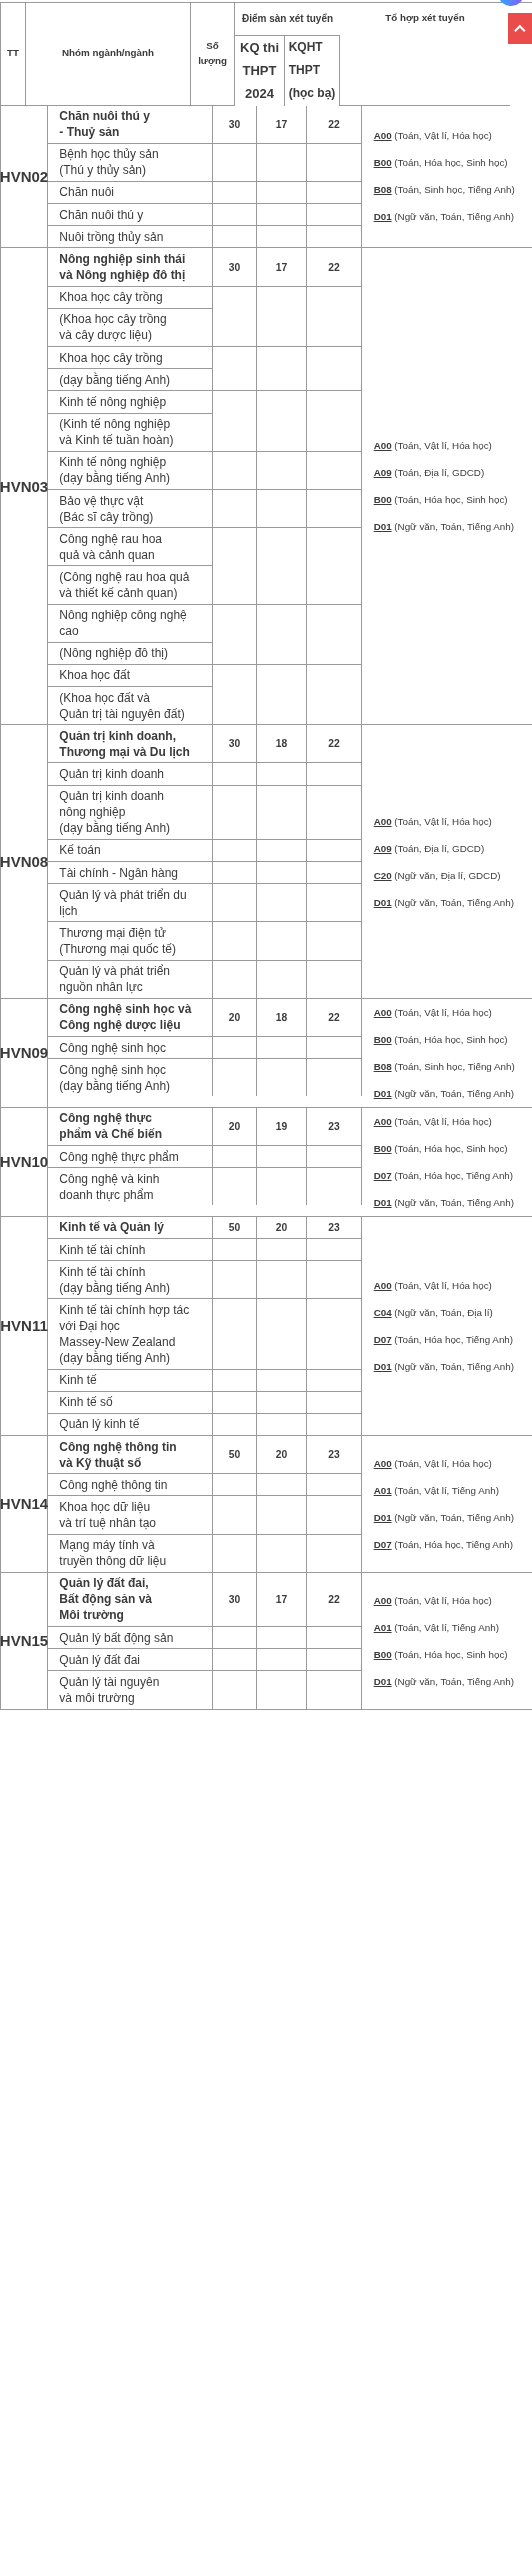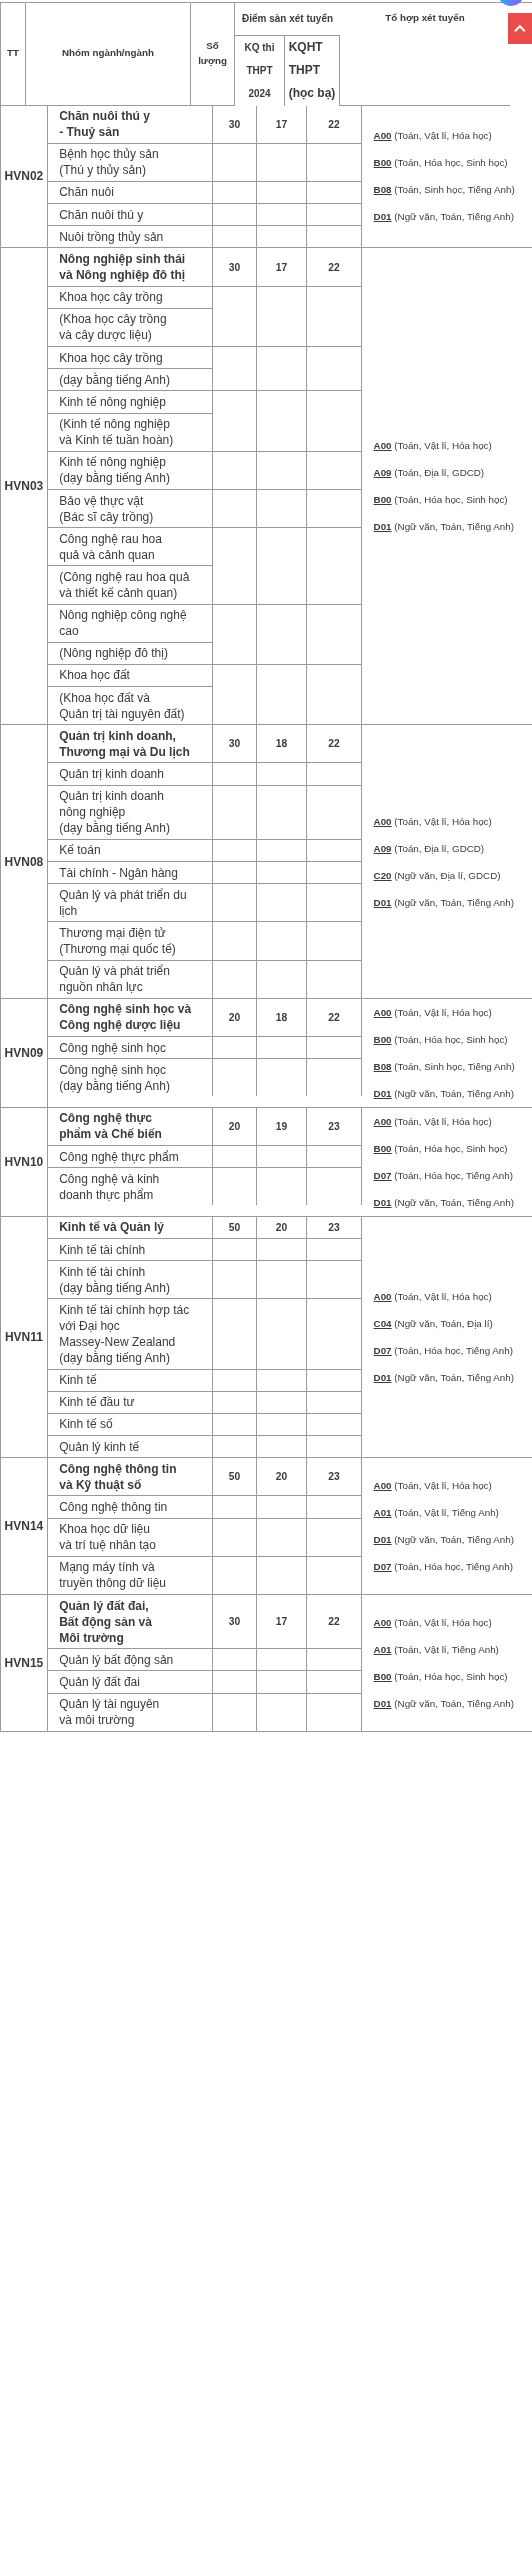--- a/index.html
+++ b/index.html
@@ -14,27 +14,27 @@
   .hdr{display:flex;height:103px;}
   .hcell{border-right:0.5px solid var(--border);border-bottom:0.5px solid var(--border);
          display:flex;align-items:center;justify-content:center;text-align:center;
          font-weight:700;font-size:9.8px;white-space:pre-line;line-height:12.4px;}
   .h-tt{width:25px;}
   .h-name{width:165px;}
   .h-sl{width:44px;line-height:14.4px;}
   .h-score{width:105px;display:flex;flex-direction:column;}
   .h-score-top{height:33px;border-bottom:0.5px solid var(--border);display:flex;align-items:center;justify-content:center;font-weight:700;font-size:10px;}
   .h-score-bottom{flex:1;display:flex;}
-  .h-kq{width:50px;border-right:0.5px solid var(--border);display:flex;align-items:center;justify-content:center;font-weight:700;font-size:10px;white-space:pre-line;line-height:23px;text-align:center;}
+  .h-kq{width:50px;border-right:0.5px solid var(--border);display:flex;align-items:center;justify-content:center;font-weight:700;font-size:13px;white-space:pre-line;line-height:23px;text-align:center;}
   .h-kqht{width:55px;border-right:0.5px solid var(--border);display:flex;align-items:center;justify-content:center;font-weight:700;font-size:12px;white-space:pre-line;line-height:23px;text-align:left;}
   .h-combo{width:170px;border-right:none;border-bottom:0.5px solid var(--border);display:flex;align-items:flex-start;justify-content:center;padding-top:9px;font-weight:700;font-size:9.8px;}
   
   .block{display:flex;border-bottom:0.5px solid var(--border);}
   .col-tt{width:47px;border-right:0.5px solid var(--border);display:flex;align-items:center;justify-content:center;
-          font-weight:600;font-size:12px;}
+          font-weight:600;font-size:15px;}
   .col-mid{width:315px;display:flex;flex-direction:column;}
   .col-combo{width:170px;display:flex;flex-direction:column;justify-content:center;padding-left:11.3px;}
   .mrow{display:flex;}
   .ncell{width:165px;border-right:0.5px solid var(--border);border-bottom:0.5px solid var(--border);
          padding:2.6px 5.2px 2.6px 11.3px;font-size:12px;line-height:16px;white-space:pre-line;}
   .scell{border-right:0.5px solid var(--border);border-bottom:0.5px solid var(--border);
          display:flex;align-items:center;justify-content:center;font-size:10.3px;font-weight:600;}
   .sl{width:44px;} .kq{width:50px;} .kqht{width:55px;}
   .mrow:last-child .ncell,.mrow:last-child .scell{border-bottom:none;}
   .mrow.pb .scell{border-bottom:none;}
@@ -438,26 +438,20 @@
     <div class="scell kqht"></div>
   </div>
 
   <div class="mrow">
     <div class="ncell">Kinh tế</div>
     <div class="scell sl"></div>
     <div class="scell kq"></div>
     <div class="scell kqht"></div>
   </div>
 
-  <div class="mrow">
-    <div class="ncell">Kinh tế đầu tư</div>
-    <div class="scell sl"></div>
-    <div class="scell kq"></div>
-    <div class="scell kqht"></div>
-  </div>
 
   <div class="mrow">
     <div class="ncell">Kinh tế số</div>
     <div class="scell sl"></div>
     <div class="scell kq"></div>
     <div class="scell kqht"></div>
   </div>
 
   <div class="mrow">
     <div class="ncell">Quản lý kinh tế</div>

